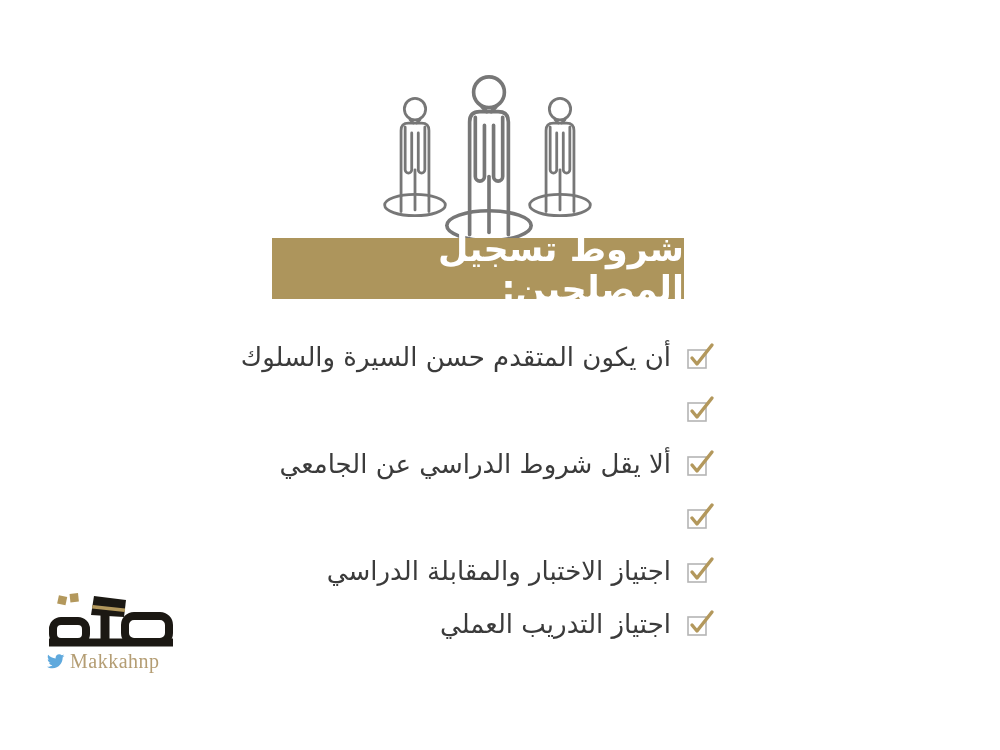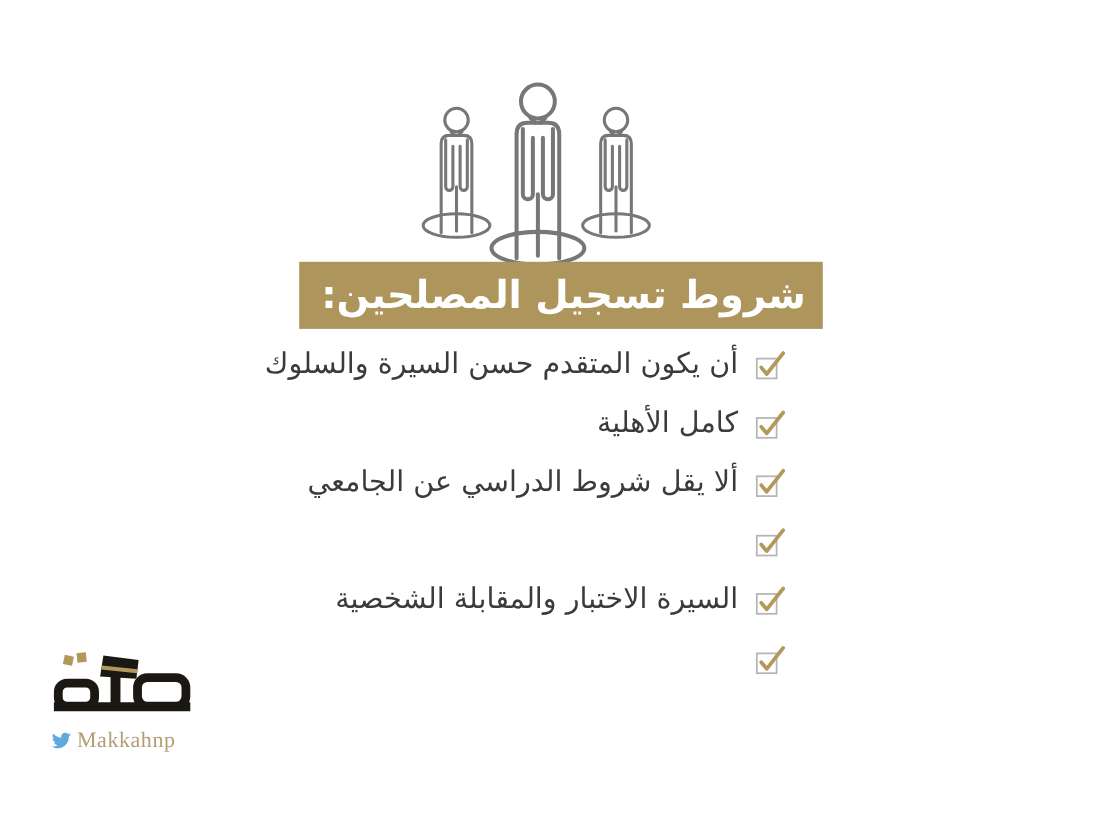--- a/index.html
+++ b/index.html
@@ -18,47 +18,46 @@
     overflow:hidden;font-family:"DejaVu Sans","Liberation Sans",sans-serif;
   }
   
   .person{position:absolute;}
   .person svg{display:block;width:100%;height:100%;}
   .person-left {left:374px;top:96px;width:82px;height:123px;}
   .person-middle{left:432px;top:74px;width:114px;height:171px;}
   .person-right{left:519px;top:96px;width:82px;height:123px;}
   
   .banner{
-    position:absolute;left:272px;top:238px;width:456px;height:61px;
+    position:absolute;left:272px;top:238px;width:412px;height:61px;
     background:var(--banner-gold);
     display:flex;align-items:center;justify-content:flex-end;
     direction:rtl;color:#ffffff;font-size:35px;font-weight:bold;
     letter-spacing:0;
-    padding-left:20px;
   }
   
   .req-list{
     position:absolute;top:316px;right:283px;
     display:flex;flex-direction:column;
   }
   .req-row{
-    direction:rtl;display:flex;align-items:flex-start;gap:15px;
+    direction:rtl;display:flex;align-items:flex-end;gap:15px;
     height:53.5px;justify-content:flex-start;
   }
   .req-row .check{width:31px;height:28px;flex:0 0 auto;margin-top:2px;}
   .req-row .check svg{display:block;width:100%;height:100%;}
   .req-text{
     font-size:26px;color:var(--text-dark);white-space:nowrap;
     line-height:1;padding-top:2px;
   }
   
   .logo-block{position:absolute;left:45px;top:591px;width:134px;}
   .logo-mark{width:132px;height:58px;}
   .logo-mark svg{display:block;width:100%;height:100%;}
-  .twitter-row{display:flex;align-items:center;gap:5px;margin-top:13px;padding-left:1px;}
+  .twitter-row{display:flex;align-items:center;gap:5px;margin-top:1px;padding-left:1px;}
   .twitter-row .bird{width:19px;height:19px;}
   .twitter-row .bird svg{display:block;width:100%;height:100%;}
   .handle{
     font-family:"Liberation Serif","DejaVu Serif",serif;
     font-size:20px;color:var(--handle-tan);letter-spacing:0.5px;
   }
   .sr-only{position:absolute;width:1px;height:1px;overflow:hidden;clip:rect(0 0 0 0);white-space:nowrap;}
 </style>
 </head>
 <body>
@@ -115,21 +114,20 @@
       <span class="req-text">أن يكون المتقدم حسن السيرة والسلوك</span>
     </div>
 
     <div class="req-row">
       <span class="check">
         <svg viewBox="0 0 31 28" fill="none">
           <rect x="2" y="8" width="18" height="18" stroke="#b5b5b5" stroke-width="1.6" fill="#ffffff"></rect>
           <path d="M6,16 L11,22 L26,3" stroke="#b3985c" stroke-width="3.4" stroke-linecap="round" stroke-linejoin="round"></path>
         </svg>
       </span>
-      <span class="req-text">كامل الأهلية</span>
     </div>
 
     <div class="req-row">
       <span class="check">
         <svg viewBox="0 0 31 28" fill="none">
           <rect x="2" y="8" width="18" height="18" stroke="#b5b5b5" stroke-width="1.6" fill="#ffffff"></rect>
           <path d="M6,16 L11,22 L26,3" stroke="#b3985c" stroke-width="3.4" stroke-linecap="round" stroke-linejoin="round"></path>
         </svg>
       </span>
       <span class="req-text">ألا يقل شروط الدراسي عن الجامعي</span>
@@ -144,30 +142,31 @@
       </span>
     </div>
 
     <div class="req-row">
       <span class="check">
         <svg viewBox="0 0 31 28" fill="none">
           <rect x="2" y="8" width="18" height="18" stroke="#b5b5b5" stroke-width="1.6" fill="#ffffff"></rect>
           <path d="M6,16 L11,22 L26,3" stroke="#b3985c" stroke-width="3.4" stroke-linecap="round" stroke-linejoin="round"></path>
         </svg>
       </span>
-      <span class="req-text">السيرة الاختبار والمقابلة الشخصية</span>
+      <span class="req-text">اجتياز الاختبار والمقابلة الدراسي</span>
     </div>
 
     <div class="req-row">
       <span class="check">
         <svg viewBox="0 0 31 28" fill="none">
           <rect x="2" y="8" width="18" height="18" stroke="#b5b5b5" stroke-width="1.6" fill="#ffffff"></rect>
           <path d="M6,16 L11,22 L26,3" stroke="#b3985c" stroke-width="3.4" stroke-linecap="round" stroke-linejoin="round"></path>
         </svg>
       </span>
+      <span class="req-text">اجتياز التدريب العملي</span>
     </div>
 
   </div>
 
   <div class="logo-block">
     <div class="logo-mark">
       <span class="sr-only">مكة</span>
       <svg viewBox="0 0 132 58" fill="none">
 
         <rect x="13" y="5" width="8.5" height="8.5" fill="#b3985c" transform="rotate(12 17 9)"></rect>

